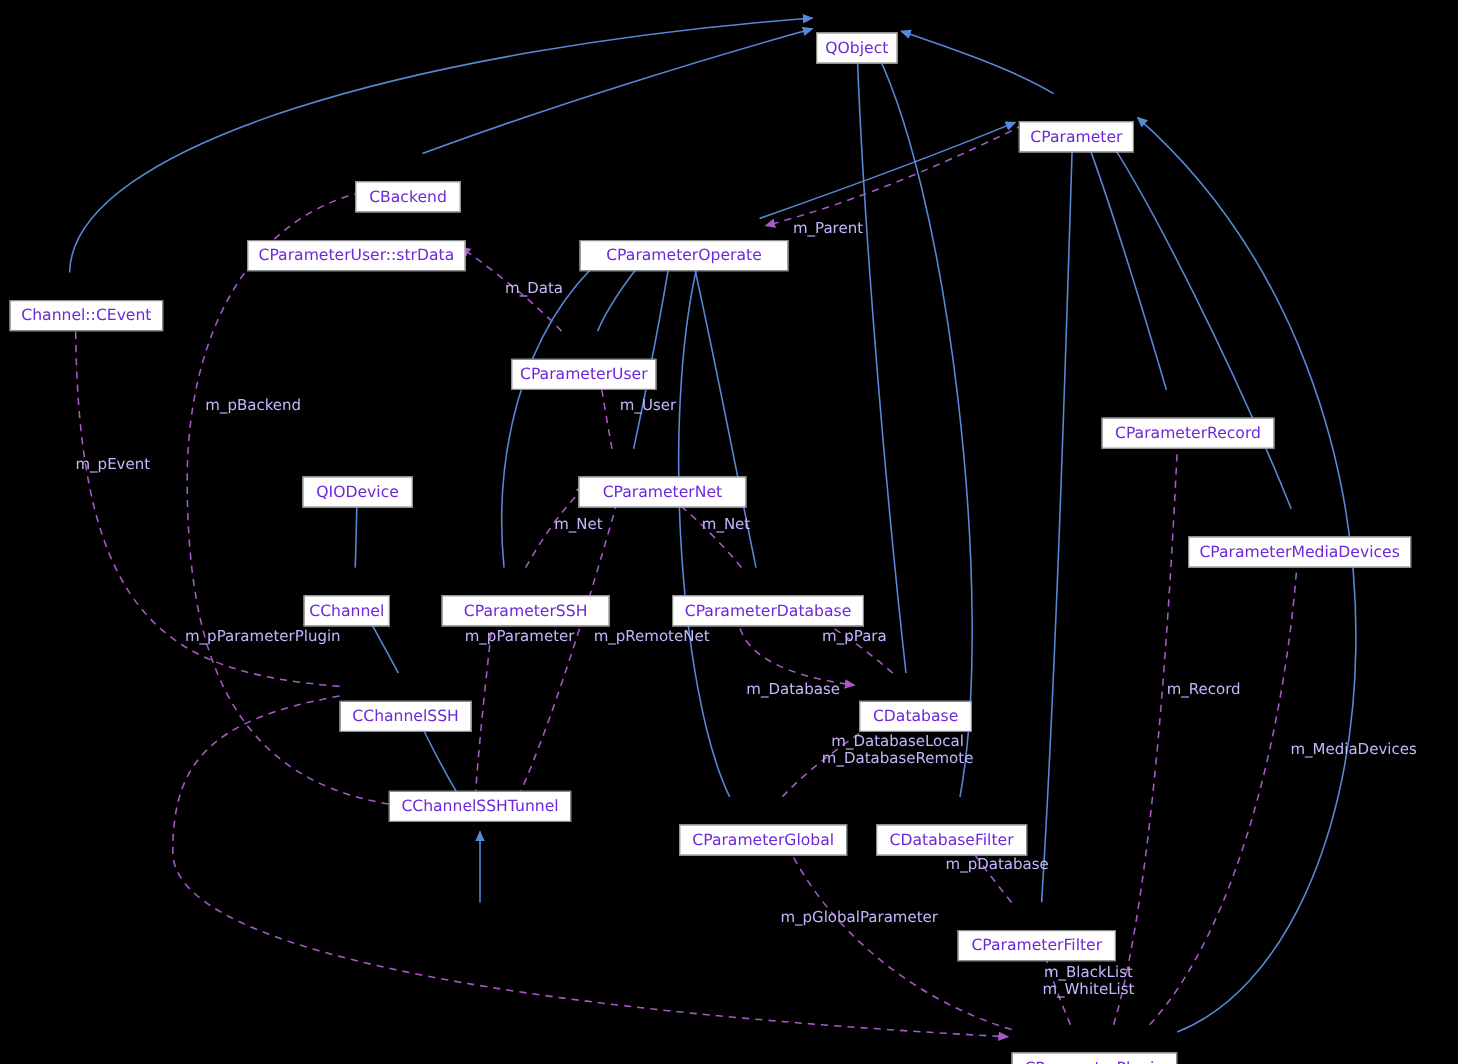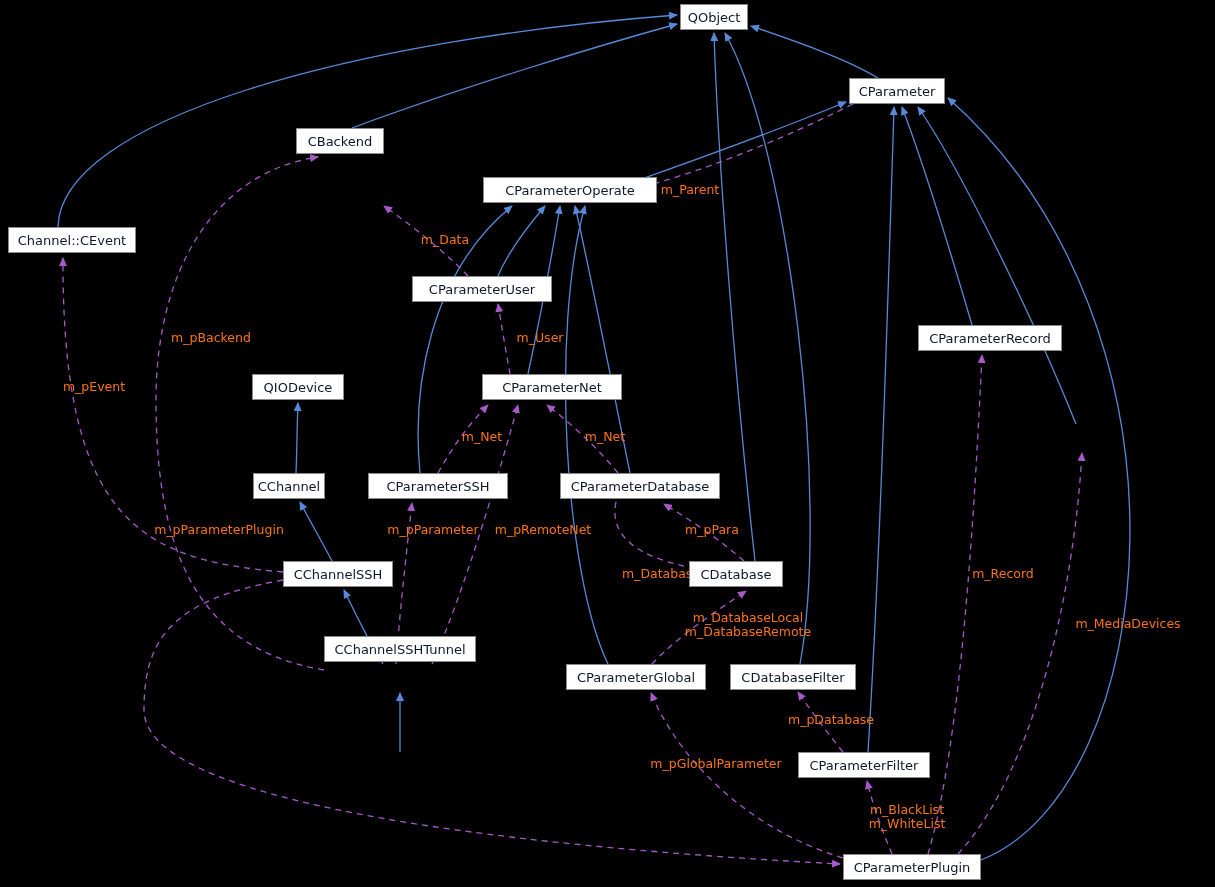--- a/index.html
+++ b/index.html
@@ -1,24 +1,24 @@
 <!DOCTYPE html>
 <html><head>
 <meta charset="utf-8">
 <style>
   html,body{margin:0;padding:0;background:#000;}
   #canvas{position:relative;width:1215px;height:887px;background:#000;overflow:hidden;
           font-family:"DejaVu Sans","Liberation Sans",sans-serif;}
   #edges{position:absolute;left:0;top:0;z-index:0;}
   .node{position:absolute;height:26px;box-sizing:border-box;background:#ffffff;
-        border:1px solid #8a8a8a;color:#0f172a;font-size:13px;display:flex;
+        border:1px solid #8a8a8a;color:#6d28d9;font-size:13px;display:flex;
         align-items:center;justify-content:center;white-space:nowrap;z-index:2;
-        cursor:pointer;padding:0 4px;}
+        cursor:pointer;padding:0 4px;margin-top:23px;}
   .node.hl{background:#bebebe;border-color:#e0e0e0;}
-  .elabel{position:absolute;transform:translateX(-50%);color:#f97316;font-size:12.5px;
+  .elabel{position:absolute;transform:translateX(-50%);color:#c4b5fd;font-size:12.5px;
           line-height:1.1;white-space:pre-line;text-align:center;z-index:1;}
   .bl{stroke:#5789d8;fill:none;stroke-width:1.3;}
   .pu{stroke:#a858c8;fill:none;stroke-width:1.3;stroke-dasharray:6 5;}
 </style>
 </head>
 <body>
 
 <div id="canvas">
 
   <svg id="edges" width="1215" height="887">
@@ -71,31 +71,33 @@
       <path class="pu" marker-end="url(#ap)" d="M958,854 C1035,770 1074,590 1082,453"></path>
       <path class="pu" marker-end="url(#ap)" d="M843,752 C826,731 811,711 798,692"></path>
       <path class="pu" marker-end="url(#ap)" d="M843,858 C745,828 678,758 651,693"></path>
       <path class="pu" marker-end="url(#ap)" d="M892,854 C882,830 873,806 867,781"></path>
     </g>
   </svg>
 
   <div class="node" style="left:680px;top:4px;width:68px">QObject</div>
   <div class="node" style="left:849px;top:78px;width:96px">CParameter</div>
   <div class="node" style="left:296px;top:128px;width:88px">CBackend</div>
+  <div class="node" style="left:206px;top:177px;width:182px">CParameterUser::strData</div>
   <div class="node" style="left:483px;top:177px;width:174px">CParameterOperate</div>
   <div class="node" style="left:8px;top:227px;width:128px">Channel::CEvent</div>
-  <div class="node" style="left:412px;top:276px;width:140px">CParameterUser</div>
+  <div class="node" style="left:426px;top:276px;width:121px">CParameterUser</div>
   <div class="node" style="left:918px;top:325px;width:144px">CParameterRecord</div>
   <div class="node" style="left:252px;top:374px;width:92px">QIODevice</div>
   <div class="node" style="left:482px;top:374px;width:140px">CParameterNet</div>
+  <div class="node" style="left:990px;top:424px;width:186px">CParameterMediaDevices</div>
   <div class="node" style="left:253px;top:473px;width:72px">CChannel</div>
   <div class="node" style="left:368px;top:473px;width:140px">CParameterSSH</div>
   <div class="node" style="left:560px;top:473px;width:160px">CParameterDatabase</div>
   <div class="node" style="left:283px;top:561px;width:110px">CChannelSSH</div>
-  <div class="node" style="left:689px;top:561px;width:94px">CDatabase</div>
+  <div class="node" style="left:716px;top:561px;width:94px">CDatabase</div>
   <div class="node" style="left:324px;top:636px;width:152px">CChannelSSHTunnel</div>
   <div class="node" style="left:566px;top:664px;width:140px">CParameterGlobal</div>
   <div class="node" style="left:730px;top:664px;width:126px">CDatabaseFilter</div>
   <div class="node" style="left:798px;top:752px;width:132px">CParameterFilter</div>
   <div class="node" style="left:843px;top:854px;width:138px">CParameterPlugin</div>
 
   <div class="elabel" style="left:690px;top:183px">m_Parent</div>
   <div class="elabel" style="left:445px;top:233px">m_Data</div>
   <div class="elabel" style="left:211px;top:331px">m_pBackend</div>
   <div class="elabel" style="left:540px;top:331px">m_User</div>

